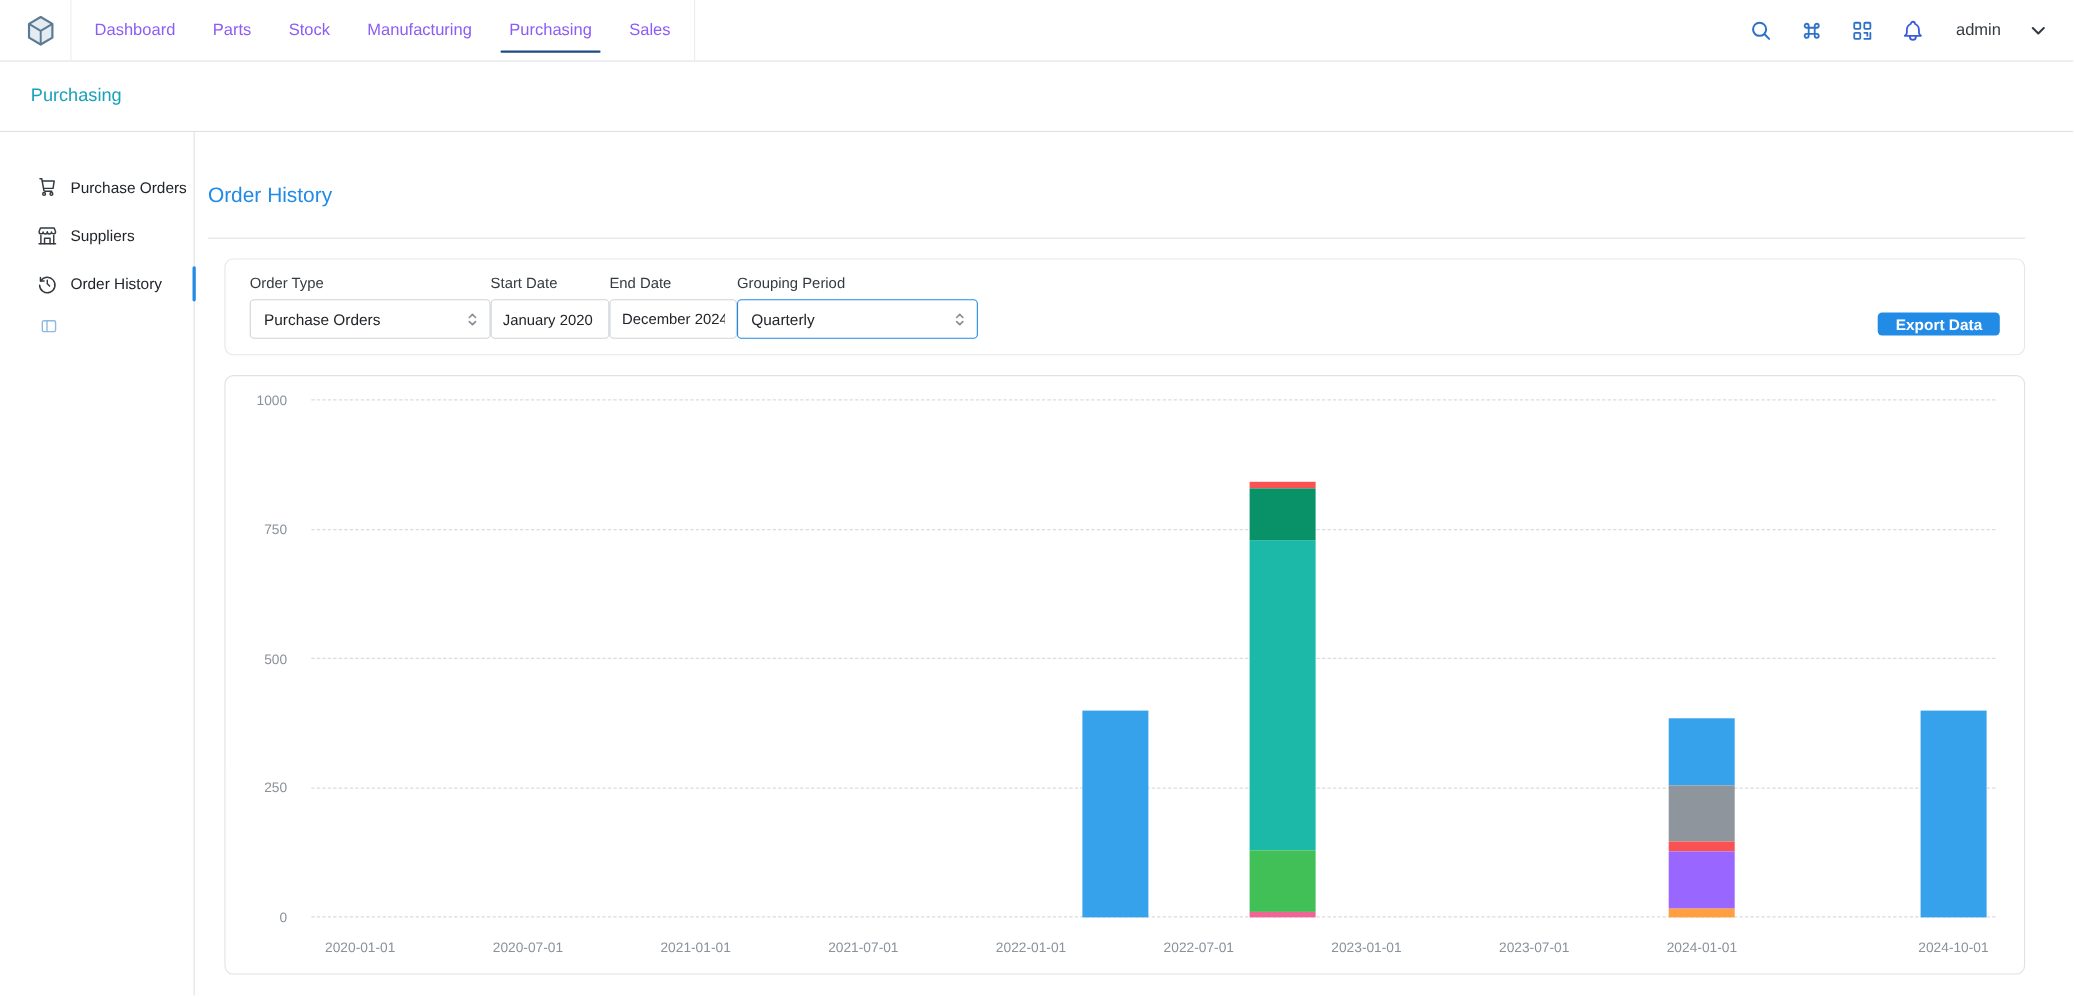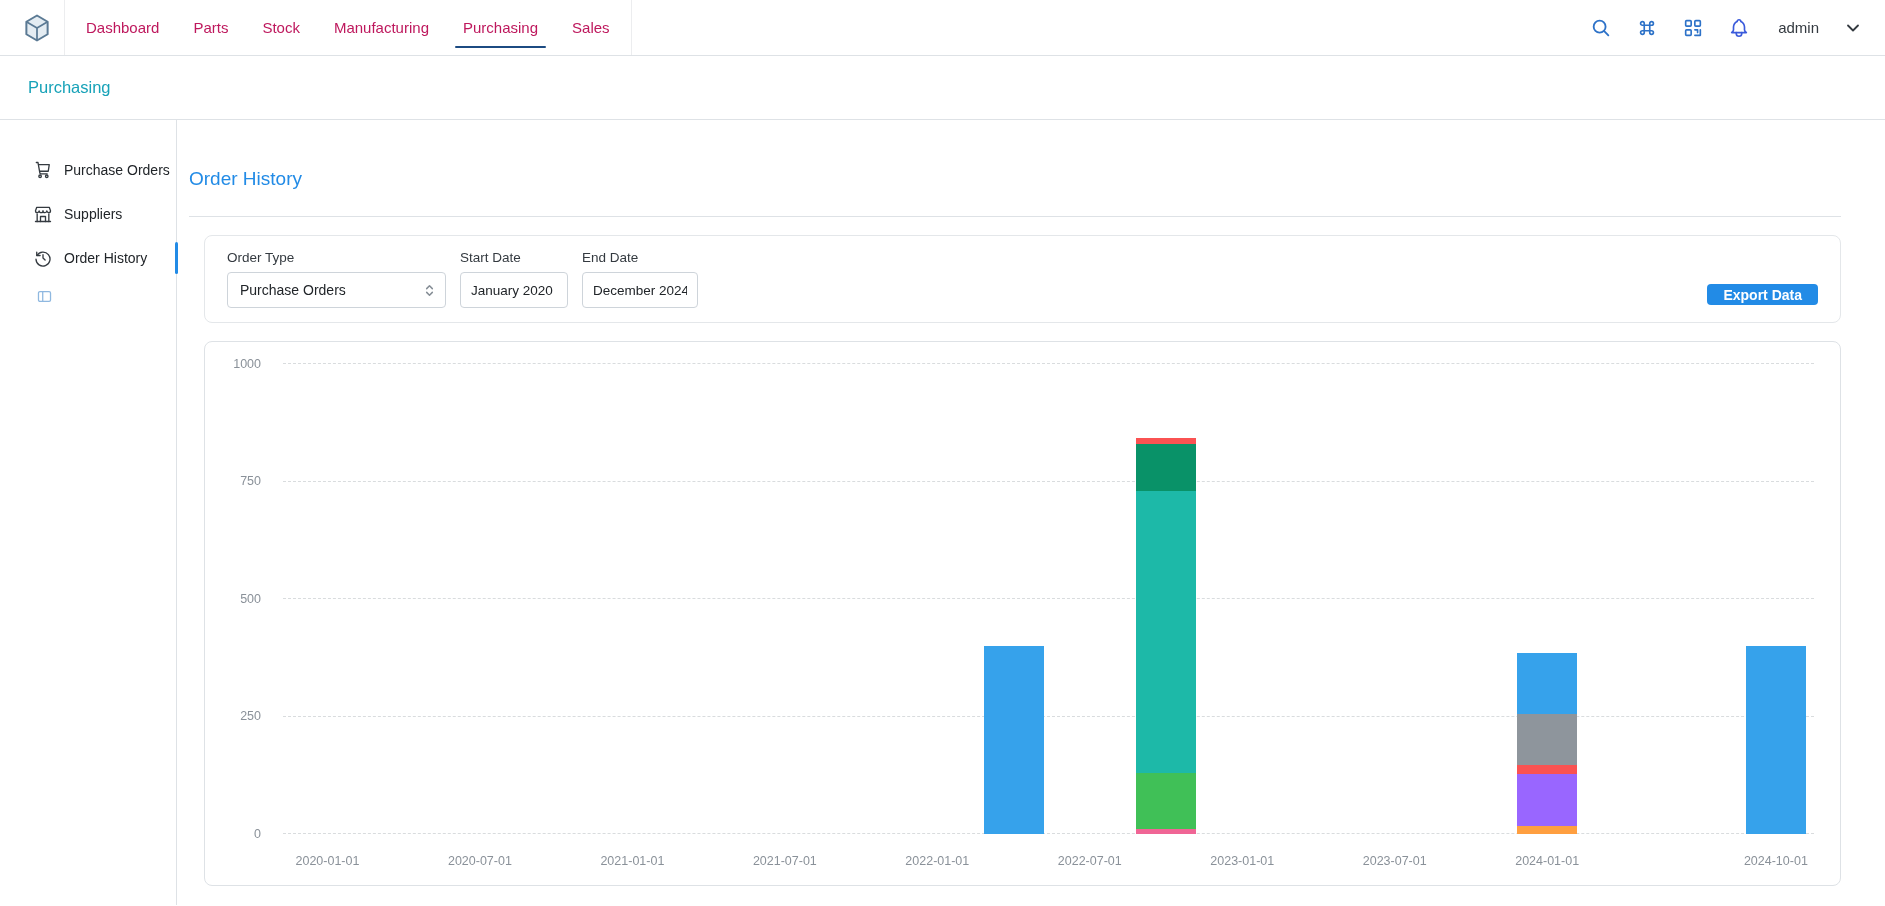--- a/index.html
+++ b/index.html
@@ -16,21 +16,21 @@
     height:56px; display:flex; align-items:center;
     padding:0 22px; border-bottom:1px solid #dee2e6; background:#fff;
   }
   .logo { width:30px; height:30px; cursor:pointer; }
   .nav-tabs {
     display:flex; height:100%; margin-left:12px;
     border-left:1px solid #ecedef; border-right:1px solid #ecedef; padding:0 4px;
   }
   .nav-tab {
     display:flex; align-items:center; padding:0 17px;
-    font-size:15px; color:#be185d; cursor:pointer; position:relative; white-space:nowrap;
+    font-size:15px; color:#8b5cf6; cursor:pointer; position:relative; white-space:nowrap;
   }
   .nav-tab.active::after {
     content:""; position:absolute; left:9px; right:9px; bottom:7px; height:2.5px;
     background:var(--active-underline,#1c4b82); border-radius:2px;
   }
   .nav-right { margin-left:auto; display:flex; align-items:center; gap:24px; }
   .nav-icon { color:#2d72c8; cursor:pointer; }
   .nav-icon.bell { color:#3b5bdb; }
   .user-name { font-size:15px; color:#343a40; cursor:pointer; margin-left:4px; }
   .user-chevron { color:#343a40; cursor:pointer; }
@@ -56,21 +56,21 @@
   }
   .collapse-btn { margin:8px 0 0 36px; color:#8fb8e0; cursor:pointer; width:17px; height:17px; }
 
   .main { flex:1; padding:0 44px 0 12px; }
   .page-title { margin:48px 0 0 0; font-size:19px; font-weight:500; color:var(--accent-blue,#228be6); }
   .title-divider { border:none; border-top:1px solid #dee2e6; margin:26px 0 0 0; }
 
   
   .filter-panel {
     margin:18px 0 0 15px; border:1px solid #e4e7ea; border-radius:8px;
-    padding:14px 22px 14px 22px; display:flex; align-items:flex-end; gap:14px; background:#fff;
+    padding:14px 22px 14px 22px; display:flex; align-items:flex-end; background:#fff;
   }
   .field { display:flex; flex-direction:column; }
   .field-label { font-size:13.5px; line-height:16px; font-weight:500; color:#343a40; margin-bottom:6px; }
   .control {
     height:36px; border:1px solid #ced4da; border-radius:4px; background:#fff;
     display:flex; align-items:center; padding:0 12px; font-size:14px; color:#212529; cursor:pointer;
   }
   .select { width:219px; justify-content:space-between; padding-right:8px; }
   .select .chev { color:#868e96; flex-shrink:0; }
   .select.focused { border:1.5px solid var(--accent-blue,#228be6); }
@@ -220,20 +220,30 @@
         </div>
       </div>
       <div class="field">
         <span class="field-label">Start Date</span>
         <input class="date-input start" value="January 2020" style="">
       </div>
       <div class="field">
         <span class="field-label">End Date</span>
         <input class="date-input end" value="December 2024" style="">
       </div>
+      <div class="field">
+        <span class="field-label">Grouping Period</span>
+        <div class="control select focused">
+          <span>Quarterly</span>
+          <svg class="chev" width="15" height="15" viewBox="0 0 16 16" fill="none" stroke="currentColor" stroke-width="1.6" stroke-linecap="round" stroke-linejoin="round">
+            <polyline points="5 6 8 3 11 6"></polyline>
+              <polyline points="5 10 8 13 11 10"></polyline>
+          </svg>
+        </div>
+      </div>
       <button class="export-btn">Export Data</button>
     </section>
 
     <section class="chart-panel">
       <div class="y-axis">
           <div class="ytick" style="bottom: 0%;">0</div>
           <div class="ytick" style="bottom: 25%;">250</div>
           <div class="ytick" style="bottom: 50%;">500</div>
           <div class="ytick" style="bottom: 75%;">750</div>
           <div class="ytick" style="bottom: 100%;">1000</div>

